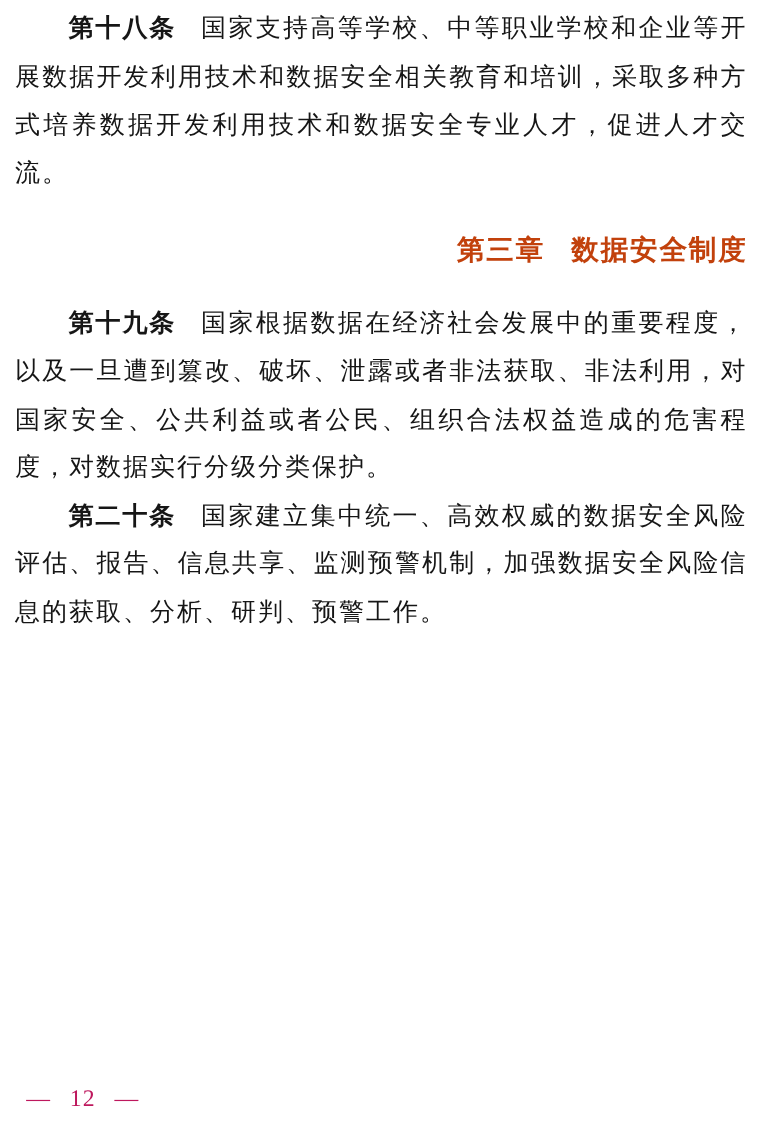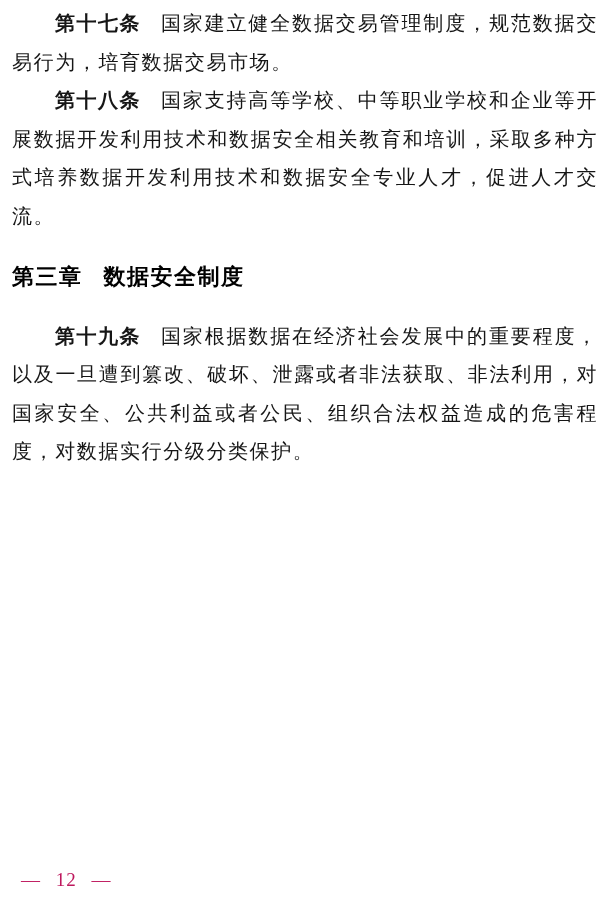--- a/index.html
+++ b/index.html
@@ -33,50 +33,50 @@
     letter-spacing: 1.2px;
     margin-right: 20px;
   }
   p.para .art:empty { margin-right: 0; }
   .p-gap4 { margin-top: 4px !important; }
   .p-gap3 { margin-top: 3px !important; }
   h2.chapter {
     margin: 23px 0 20px 0;
     font-size: 22px;
     line-height: 38.5px;
-    text-align: left;
+    text-align: right;
     font-family: "Liberation Sans", "DejaVu Sans", sans-serif;
     font-weight: bold;
     letter-spacing: 1.5px;
-    color: #000000;
+    color: #c2410c;
   }
   h2.chapter .chnum { margin-right: 21px; }
   .pagenum {
     position: absolute;
     left: 21px; top: 869px;
     font-size: 19px;
     line-height: 22px;
     letter-spacing: 1px;
     word-spacing: 9px;
     color: #be185d;
   }
 </style>
 </head>
 <body>
 
 <div class="page">
   <div class="body-text">
 
-    <p class="para"><b class="art">第十七条</b><span>国家建立健全数据交易管理制度，规范数据交易行为，培育数据交易市场。</span></p>
 
     <p class="para"><b class="art">第十八条</b><span>国家支持高等学校、中等职业学校和企业等开展数据开发利用技术和数据安全相关教育和培训，采取多种方式培养数据开发利用技术和数据安全专业人才，促进人才交流。</span></p>
 
     <h2 class="chapter"><span class="chnum">第三章</span><span>数据安全制度</span></h2>
 
     <p class="para"><b class="art">第十九条</b><span>国家根据数据在经济社会发展中的重要程度，以及一旦遭到篡改、破坏、泄露或者非法获取、非法利用，对国家安全、公共利益或者公民、组织合法权益造成的危害程度，对数据实行分级分类保护。</span></p>
 
 
+    <p class="para"><b class="art">第二十条</b><span>国家建立集中统一、高效权威的数据安全风险评估、报告、信息共享、监测预警机制，加强数据安全风险信息的获取、分析、研判、预警工作。</span></p>
 
 
   </div>
 
   <div class="pagenum">— 12 —</div>
 </div>
 
 </body></html>

